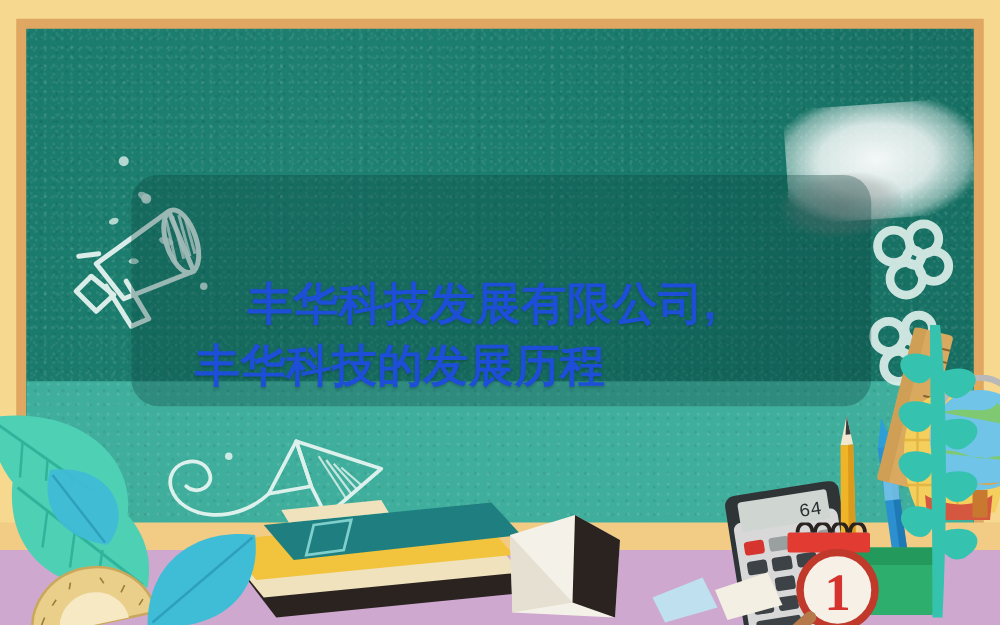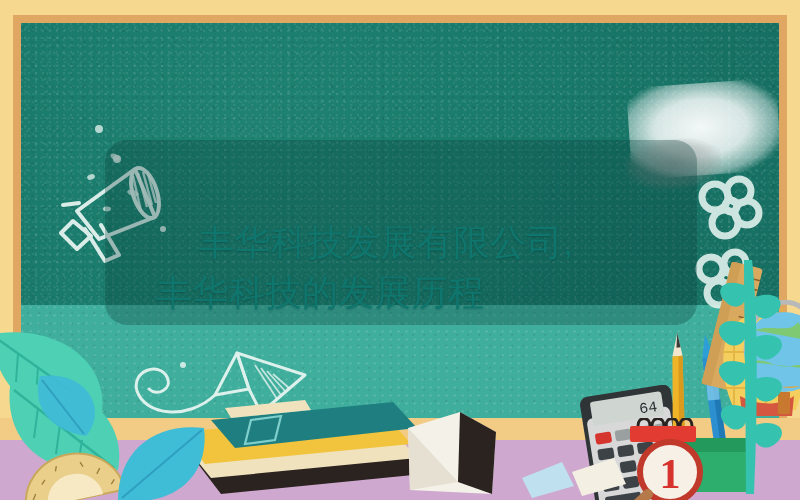--- a/index.html
+++ b/index.html
@@ -49,22 +49,22 @@
   
   .text-panel{
     position:absolute;left:84px;top:117px;width:592px;height:185px;
     background:rgba(8,60,56,.30);
     border-radius:22px;
   }
 
   
   .title{
     position:absolute;left:156px;top:168px;width:450px;
-    color:#0f766e;
-    font-size:36px;line-height:50px;font-weight:normal;
+    color:#1d4ed8;
+    font-size:36px;line-height:50px;font-weight:bold;
     letter-spacing:.5px;
     text-shadow:0 1px 2px rgba(0,0,0,.18);
     white-space:pre-wrap;
   }
 
   
   .chalk{position:absolute;pointer-events:none;}
   .smudge{
     position:absolute;left:608px;top:60px;width:150px;height:92px;
     background:

